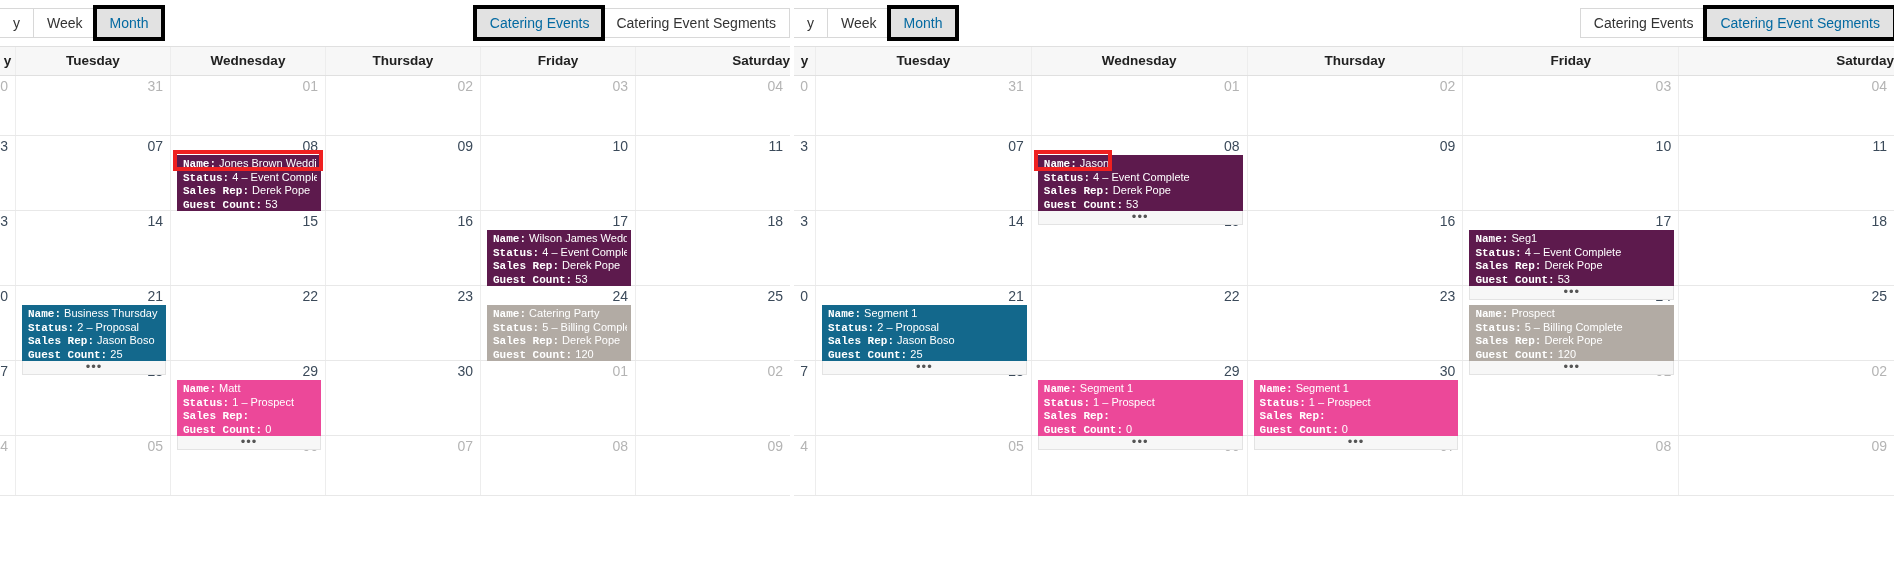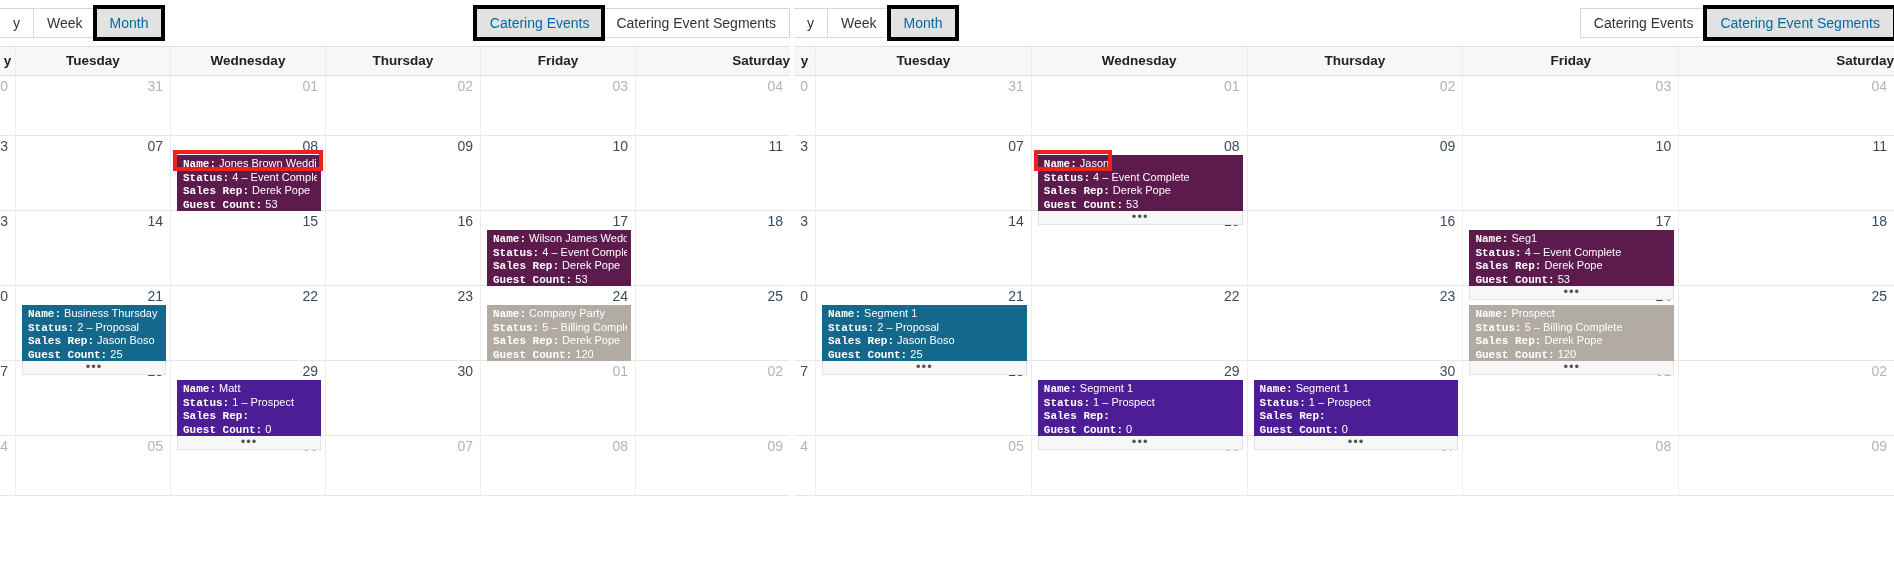--- a/index.html
+++ b/index.html
@@ -79,21 +79,21 @@
     color: #ffffff; overflow: hidden;
     white-space: nowrap;
     cursor: pointer;
     z-index: 2;
   }
   .evt .ln { display: block; overflow: hidden; text-overflow: clip; }
   .evt .k { font-weight: bold; font-family: Liberation Mono, monospace; }
   .evt.purple { background: #5d1a4d; }
   .evt.teal   { background: #13688c; }
   .evt.gray   { background: #b2aba4; }
-  .evt.yellow { background: #4c1d95; }
+  .evt.yellow { background: #ec4899; }
   .evt.h4 { height: 56px; }
 
   .more {
     position: absolute; left: 6px; right: 4px;
     height: 14px; line-height: 11px; text-align: center;
     font-size: 13px; letter-spacing: 1px; color: #555;
     background: #f7f7f7;
     border: 1px solid #e3e3e3;
     border-top: none;
     z-index: 3; cursor: pointer;
@@ -221,21 +221,21 @@
           </div>
           <div class="day">
             <div class="daynum">22</div>
           </div>
           <div class="day">
             <div class="daynum">23</div>
           </div>
           <div class="day">
             <div class="daynum">24</div>
             <div class="evt h4 gray">
-              <div class="ln"><span class="k">Name:</span><span> Company Party</span></div>
+              <div class="ln"><span class="k">Name:</span><span> Catering Party</span></div>
               <div class="ln"><span class="k">Status:</span><span> 5 – Billing Complete</span></div>
               <div class="ln"><span class="k">Sales Rep:</span><span> Derek Pope</span></div>
               <div class="ln"><span class="k">Guest Count:</span><span> 120</span></div>
             </div>
           </div>
           <div class="day">
             <div class="daynum">25</div>
           </div>
         </div>
         <div class="week">

